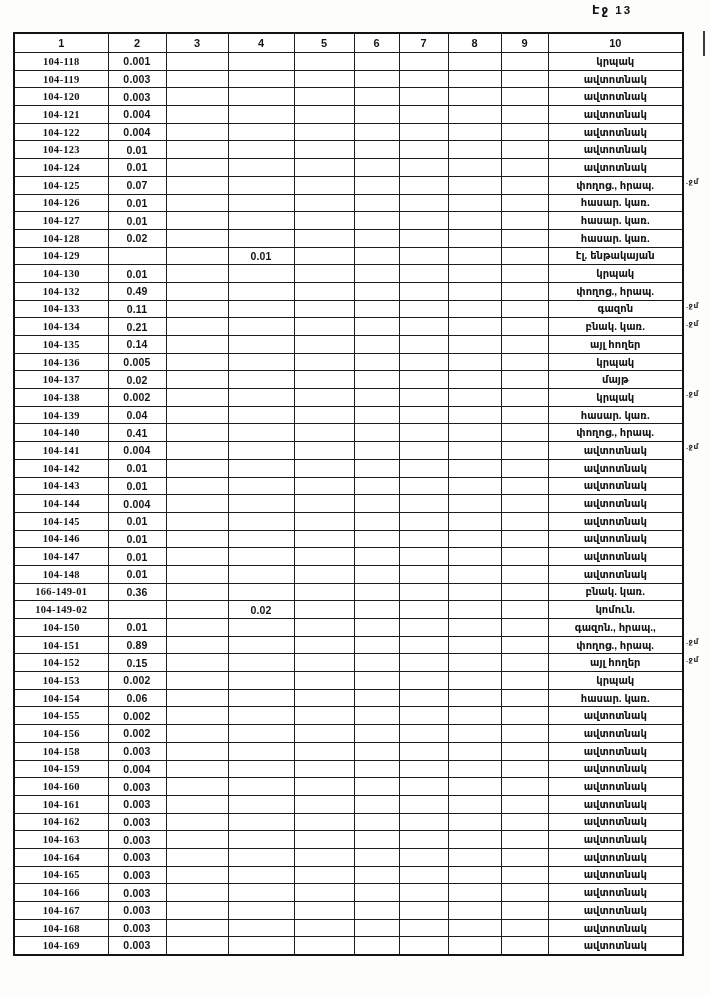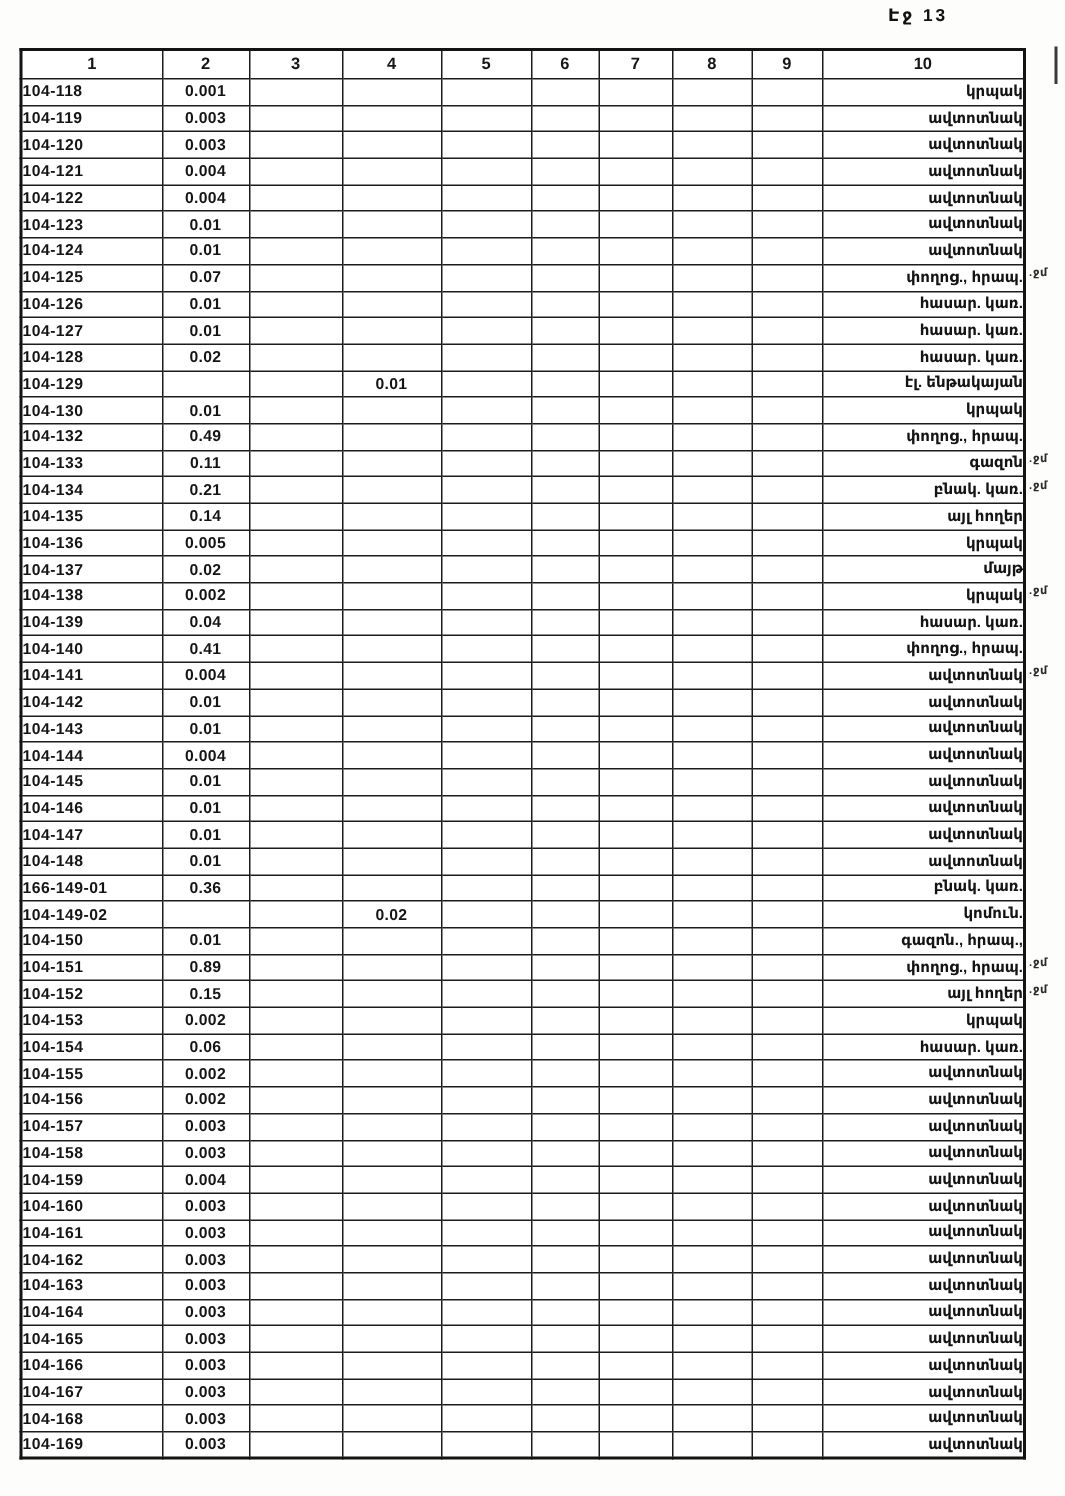--- a/index.html
+++ b/index.html
@@ -23,23 +23,23 @@
     border:1px solid #1c1c1c;
     padding:0;margin:0;overflow:hidden;white-space:nowrap;
     font-weight:600;
   }
   table.grid{border:2px solid #131313;}
   table.grid thead th{
     height:18px;font-size:11px;font-weight:bold;text-align:center;
     color:#161616;
   }
   table.grid tbody tr{height:17.7px;}
-  td.c1{font-size:10.5px;text-align:left;padding-left:6px;letter-spacing:0.3px;}
+  td.c1{font-size:10.5px;text-align:center;padding-left:6px;letter-spacing:0.3px;font-family:Liberation Serif, serif;}
   td.c2,td.c4{font-size:10.5px;text-align:center;letter-spacing:0.2px;}
-  td.c10{font-size:10px;text-align:right;padding-left:4px;}
+  td.c10{font-size:10px;text-align:center;padding-left:4px;}
   .margin-note{
     position:absolute;left:686px;width:24px;height:12px;
     font-size:7.5px;font-weight:700;color:#2a2a2a;letter-spacing:0.5px;
   }
   .artifact-v{
     position:absolute;left:703px;top:31px;width:2px;height:25px;
     background:#3a3a3a;
   }
 </style>
 </head>
@@ -537,32 +537,20 @@
         <td class="c3"></td>
         <td class="c4"></td>
         <td class="c5"></td>
         <td class="c6"></td>
         <td class="c7"></td>
         <td class="c8"></td>
         <td class="c9"></td>
         <td class="c10">ավտոտնակ</td>
       </tr>
       <tr>
-        <td class="c1">104-157</td>
-        <td class="c2">0.003</td>
-        <td class="c3"></td>
-        <td class="c4"></td>
-        <td class="c5"></td>
-        <td class="c6"></td>
-        <td class="c7"></td>
-        <td class="c8"></td>
-        <td class="c9"></td>
-        <td class="c10">ավտոտնակ</td>
-      </tr>
-      <tr>
         <td class="c1">104-158</td>
         <td class="c2">0.003</td>
         <td class="c3"></td>
         <td class="c4"></td>
         <td class="c5"></td>
         <td class="c6"></td>
         <td class="c7"></td>
         <td class="c8"></td>
         <td class="c9"></td>
         <td class="c10">ավտոտնակ</td>

